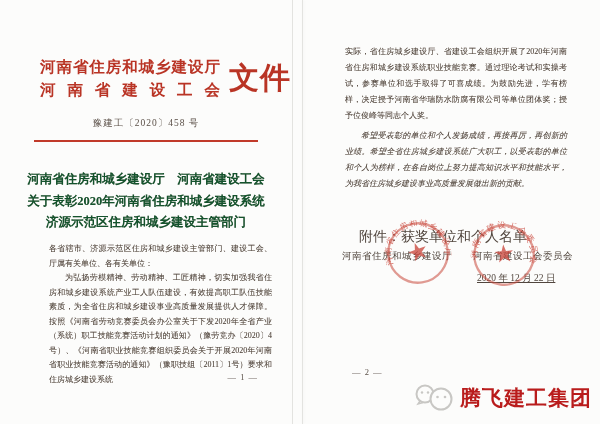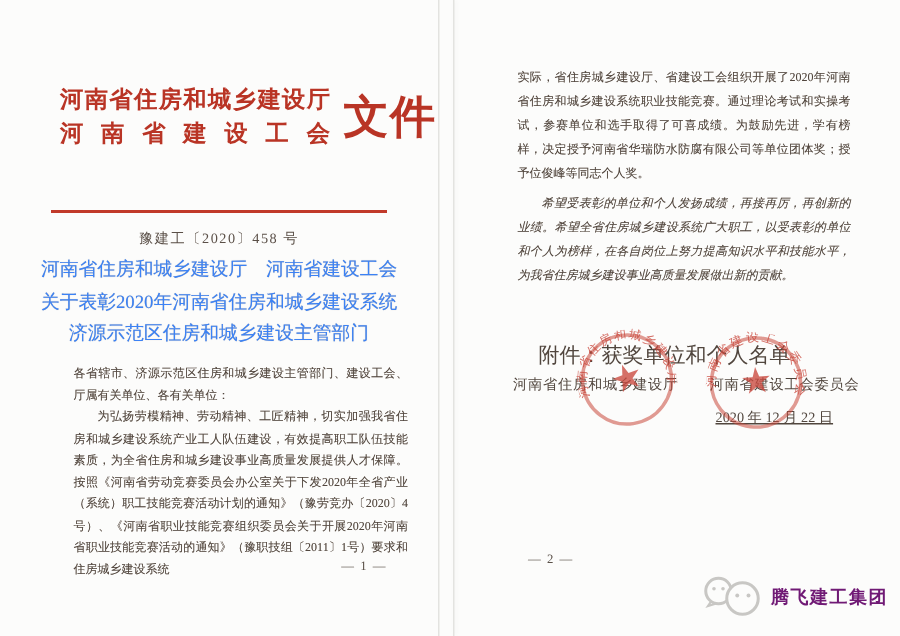--- a/index.html
+++ b/index.html
@@ -15,24 +15,24 @@
   .page-right{left:303px;width:297px;}
   .spine-line{position:absolute;top:0;bottom:0;width:1px;background:#e3e3e0;}
   .spine-a{left:292px;}
   .spine-b{left:302px;box-shadow:1px 0 3px rgba(0,0,0,0.05);}
 
   
   .red-header{position:absolute;top:55px;left:40px;display:flex;align-items:center;}
   .red-org{width:180px;font-weight:bold;font-size:15.5px;line-height:23px;color:#b93425;}
   .red-org div{text-align:justify;text-align-last:justify;}
   .doc-word{font-size:30px;font-weight:bold;color:#b93425;margin-left:9px;letter-spacing:1px;}
-  .doc-number{position:absolute;top:117px;left:0;width:100%;text-align:center;font-size:9.5px;color:#5a4f47;letter-spacing:1px;margin-top:36px;}
+  .doc-number{position:absolute;top:117px;left:0;width:100%;text-align:center;font-size:9.5px;color:#5a4f47;letter-spacing:1px;}
   .red-rule{position:absolute;top:140px;left:34px;width:224px;height:2px;background:#c13a2a;}
   .doc-title{position:absolute;top:169px;left:14px;right:14px;text-align:center;
-    font-weight:normal;font-size:12.5px;line-height:21.5px;color:#3b82f6;
+    font-weight:bold;font-size:12.5px;line-height:21.5px;color:#14532d;
     text-shadow:0 0 0.5px rgba(60,40,20,0.35);}
   .body-block{position:absolute;font-size:8px;line-height:14.5px;text-align:justify;
     color:#51463e;text-shadow:0 0 0.4px rgba(80,60,40,0.3);}
   .p1-body{top:242px;left:49px;width:223px;}
   .indent{text-indent:2em;margin:0;}
   .no-indent{text-indent:0;margin:0;}
   .page-num{position:absolute;font-size:8.5px;color:#5a5048;letter-spacing:1px;}
   .pn1{top:372px;right:34px;}
   .pn2{top:367px;left:49px;}
 
@@ -50,21 +50,21 @@
   .seal-a{top:220px;left:82px;transform:rotate(-8deg);}
   .seal-b{top:222px;left:168px;transform:rotate(7deg);}
   .seal svg{width:100%;height:100%;display:block;}
   .seal-star{position:absolute;top:50%;left:50%;transform:translate(-50%,-54%) rotate(-12deg);
     font-size:24px;color:rgba(201,72,61,0.78);
     font-family:"DejaVu Sans",sans-serif;}
 
   
   .watermark{position:absolute;right:8px;bottom:10px;display:flex;align-items:center;
     font-family:"Liberation Sans","DejaVu Sans",sans-serif;}
-  .wm-text{font-size:12px;font-weight:bold;color:#701a75;letter-spacing:1px;margin-left:2px;}
+  .wm-text{font-size:21px;font-weight:bold;color:#b91c1c;letter-spacing:1px;margin-left:2px;}
 </style>
 </head>
 <body>
 
 <div class="canvas">
 
   <div class="spine-line spine-a"></div>
   <div class="spine-line spine-b"></div>
 
   <div class="page page-left">

